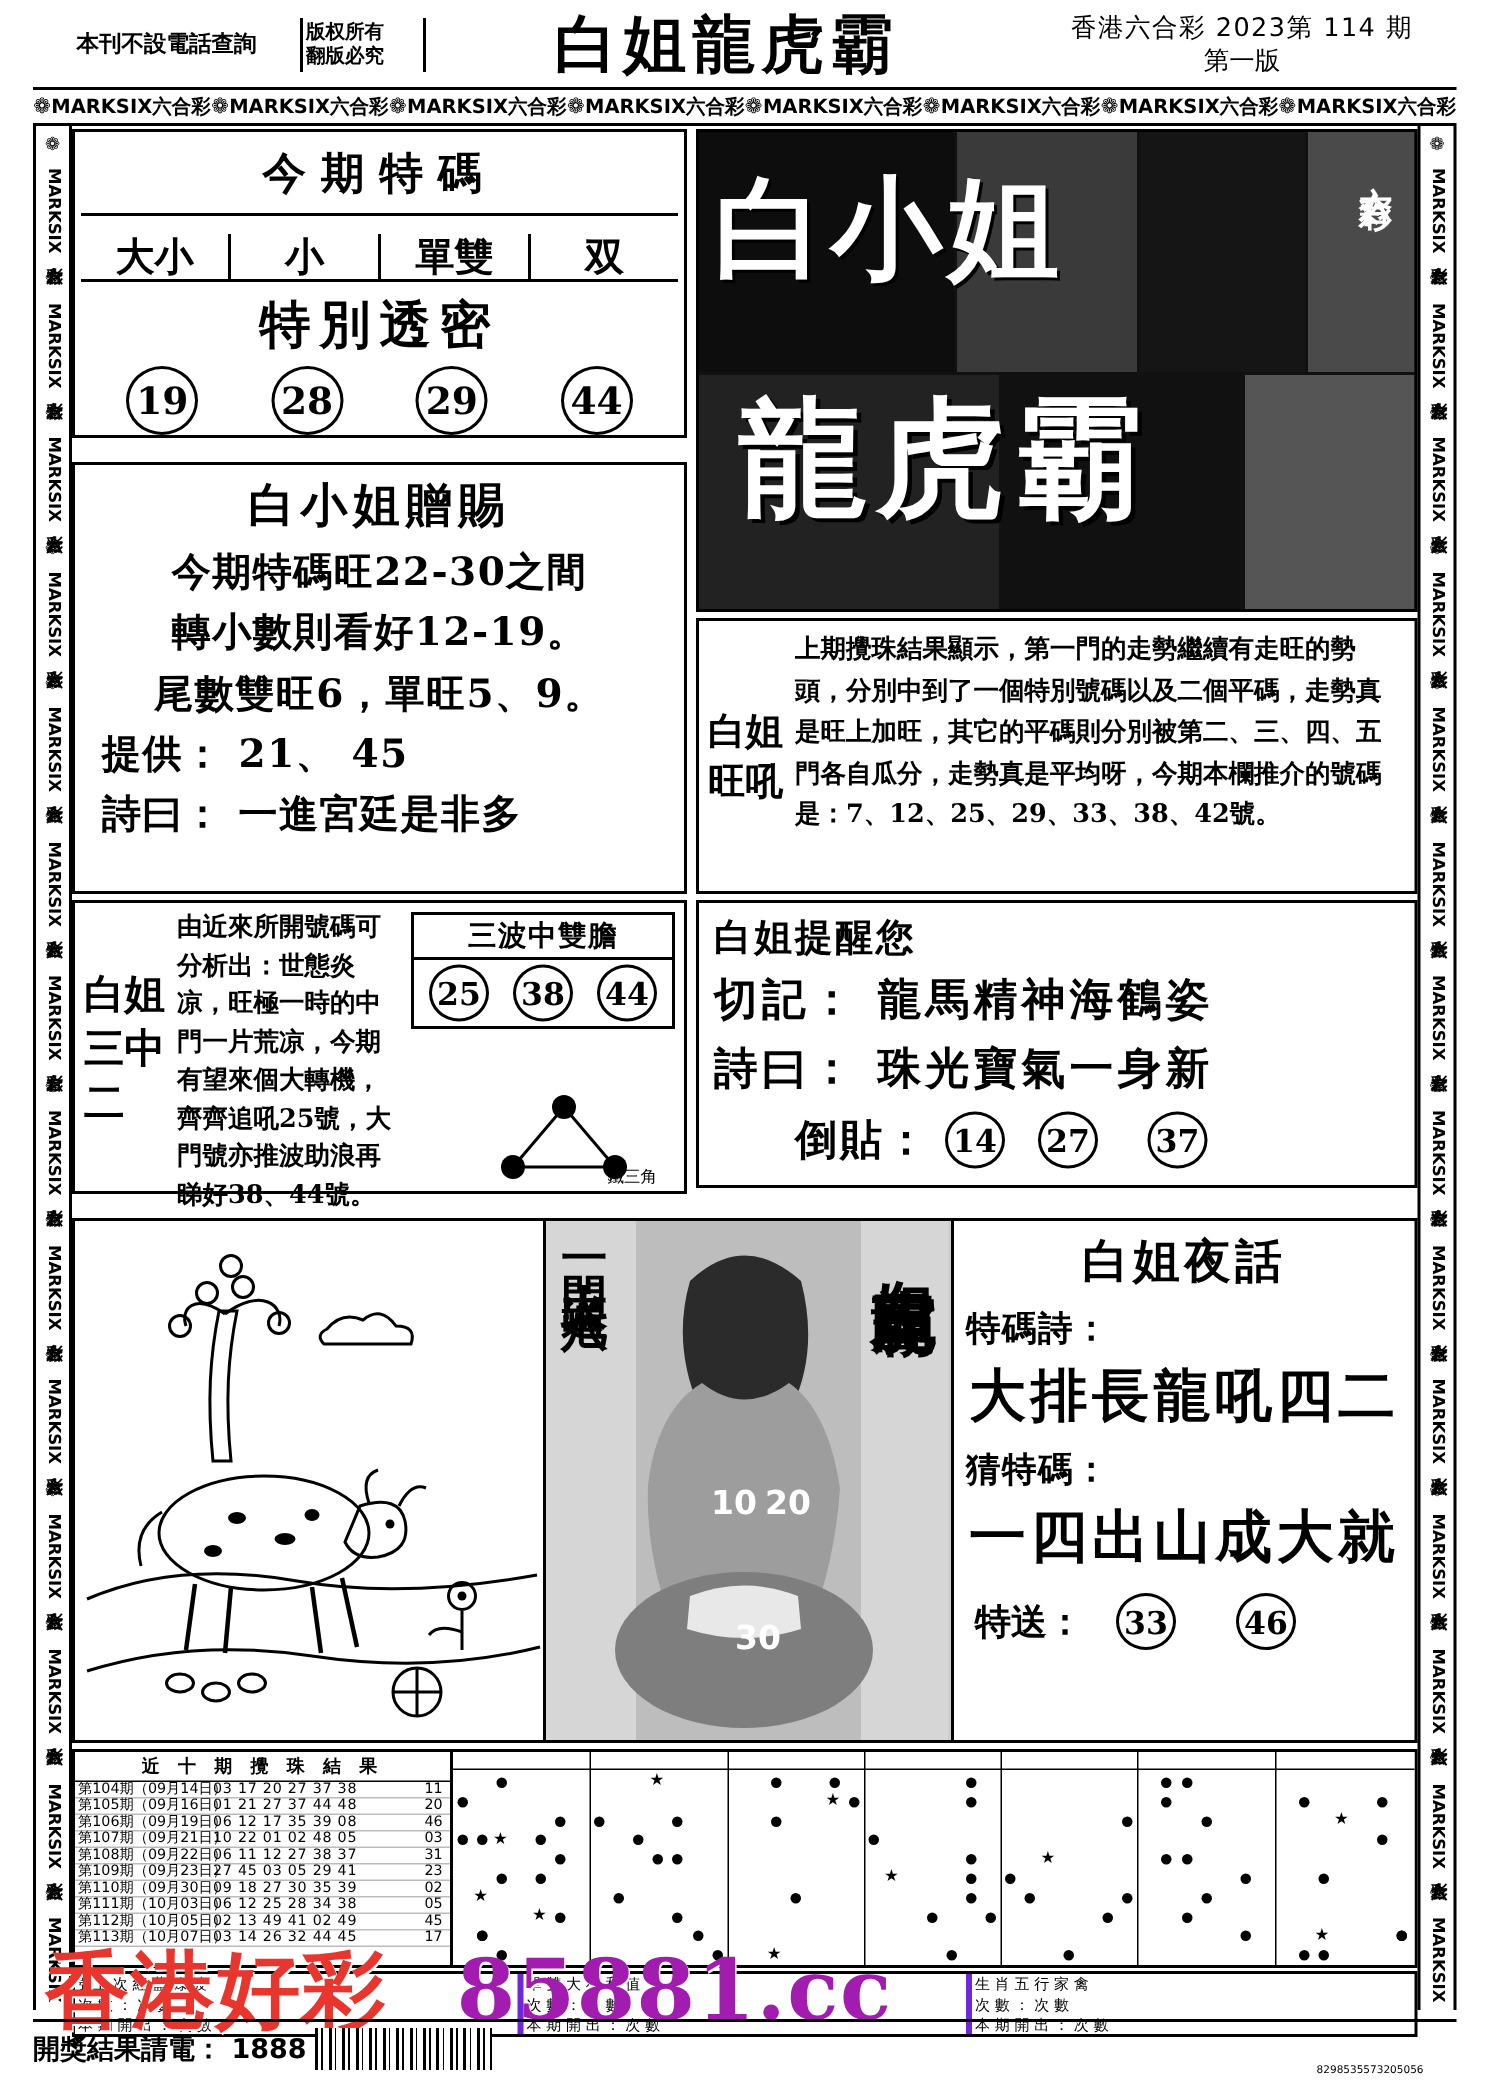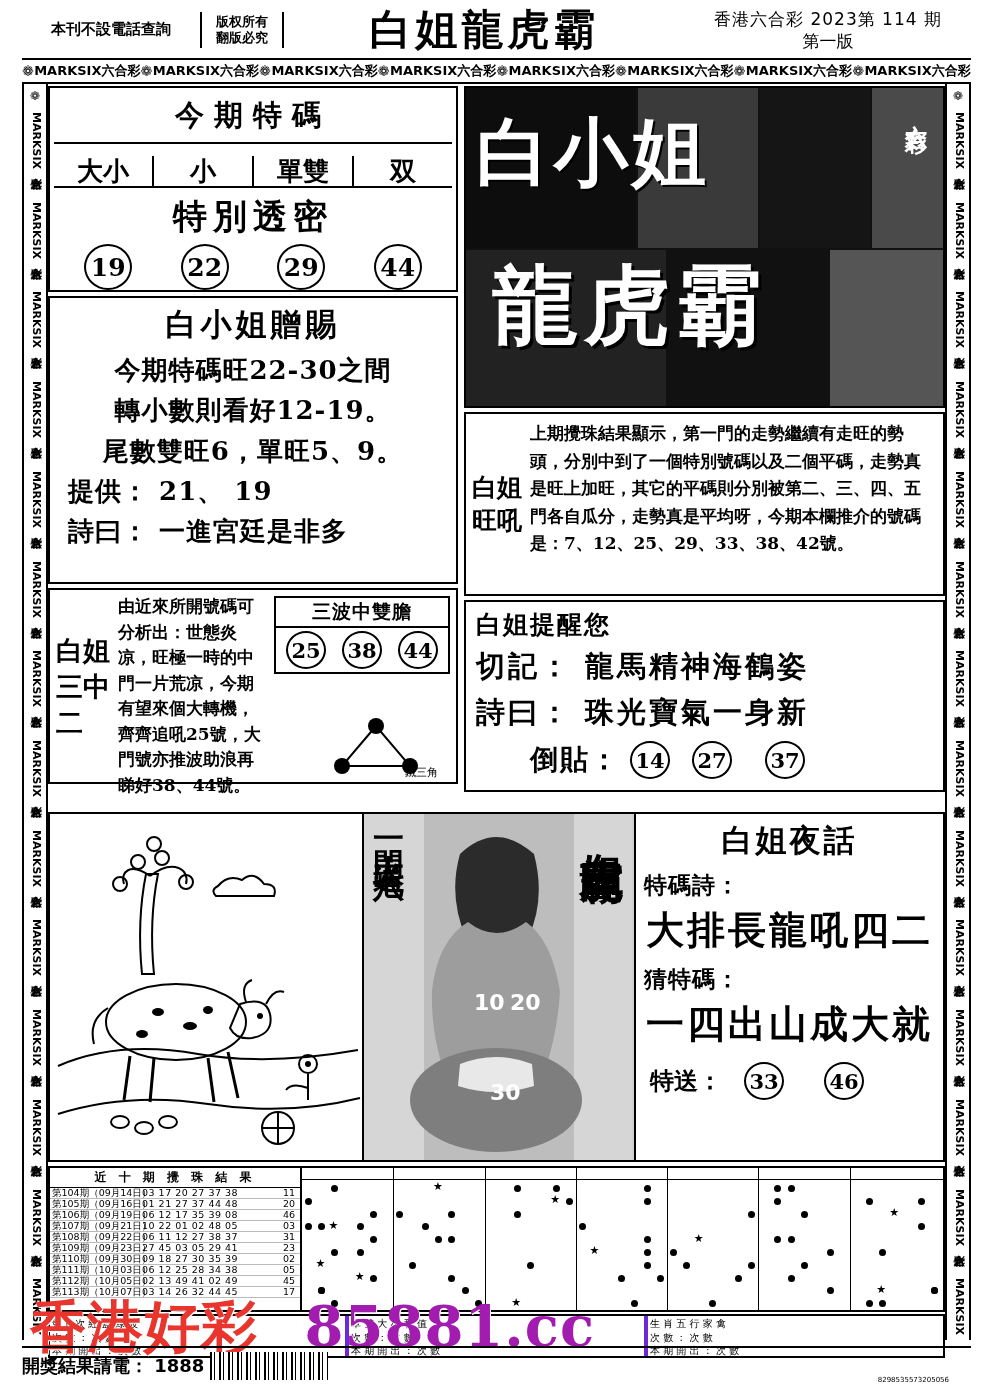--- a/index.html
+++ b/index.html
@@ -17,21 +17,21 @@
   
   .masthead {
     position:absolute; left:22px; top:4px; width:949px; height:52px;
     display:flex; align-items:center;
   }
   .mh-left {
     width:178px; font-size:15px; font-weight:bold; line-height:1.15;
     letter-spacing:0px; text-align:center;
   }
   .mh-copy {
-    width:84px; font-size:13px; line-height:1.2; text-align:center;
+    width:84px; font-size:13px; line-height:1.2; text-align:left;
     border-left:2px solid #000; border-right:2px solid #000;
     padding:2px 2px; font-weight:bold;
   }
   .mh-title {
     flex:1; text-align:center; font-size:42px; font-weight:bold;
     letter-spacing:4px; font-family:"DejaVu Serif","Liberation Serif",serif;
   }
   .mh-right {
     width:286px; text-align:center; font-size:17px; line-height:1.3;
   }
@@ -88,21 +88,21 @@
     padding:6px 0 2px; font-family:"DejaVu Serif","Liberation Serif",serif;
   }
   .ball-row { display:flex; justify-content:space-around; align-items:center; padding:2px 6px 0; }
   .ball {
     width:48px; height:46px; border:2px solid #000; border-radius:50%;
     display:flex; align-items:center; justify-content:center;
     font-size:25px; font-weight:bold; font-family:"DejaVu Serif","Liberation Serif",serif;
   }
   .ball.sm { width:40px; height:38px; font-size:21px; }
 
-  .gift-box { margin-top:4px; height:288px; padding:6px 8px; }
+  .gift-box { margin-top:16px; height:288px; padding:6px 8px; }
   .gift-title {
     text-align:center; font-size:31px; font-weight:bold; letter-spacing:4px;
     font-family:"DejaVu Serif","Liberation Serif",serif; margin-bottom:4px;
   }
   .gift-line {
     font-size:26px; font-weight:bold; letter-spacing:1px; line-height:1.55;
     font-family:"DejaVu Serif","Liberation Serif",serif;
     text-align:center;
   }
   .gift-line.ind { text-align:left; padding-left:10px; }
@@ -352,32 +352,32 @@
         <div class="tema-title">今期特碼</div>
         <div class="tema-row">
           <div class="tema-cell">大小</div>
           <div class="tema-cell">小</div>
           <div class="tema-cell">單雙</div>
           <div class="tema-cell">双</div>
         </div>
         <div class="tema-sub">特別透密</div>
         <div class="ball-row">
           <div class="ball">19</div>
-          <div class="ball">22</div>
+          <div class="ball">28</div>
           <div class="ball">29</div>
           <div class="ball">44</div>
         </div>
       </div>
 
       <div class="box gift-box">
         <div class="gift-title">白小姐贈賜</div>
         <div class="gift-line">今期特碼旺22-30之間</div>
         <div class="gift-line">轉小數則看好12-19。</div>
         <div class="gift-line">尾數雙旺6，單旺5、9。</div>
-        <div class="gift-line ind">提供： 21、 19</div>
+        <div class="gift-line ind">提供： 21、 45</div>
         <div class="gift-line ind">詩曰： 一進宮廷是非多</div>
       </div>
 
       <div class="box analysis-box">
         <div class="an-vert">白姐三中二</div>
         <div class="wave-box">
           <div class="wave-title">三波中雙膽</div>
           <div class="wave-balls">
             <div class="ball sm">25</div>
             <div class="ball sm">38</div>

